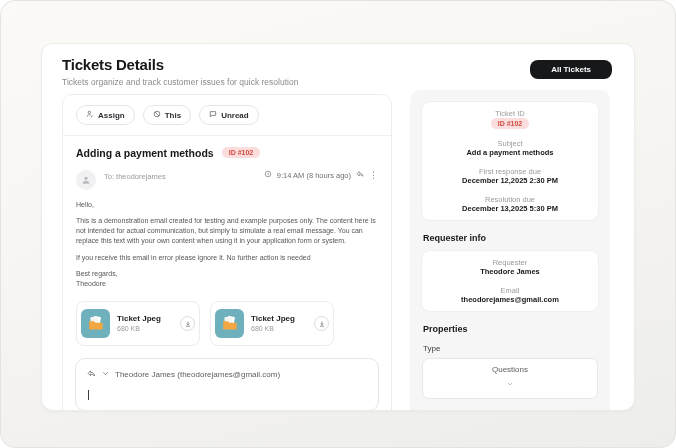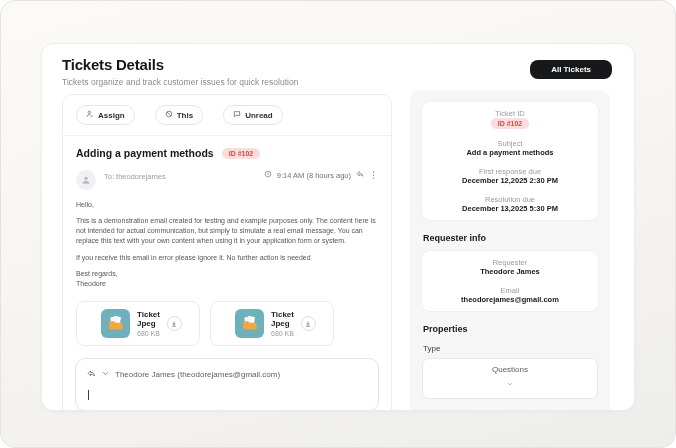--- a/index.html
+++ b/index.html
@@ -11,46 +11,46 @@
                border:1px solid #ececec; border-radius:12px; box-shadow:0 1px 3px rgba(0,0,0,.04); overflow:hidden; }
 
   .page-title { position:absolute; left:20px; top:12px; font-size:15px; font-weight:700; color:#17181a; letter-spacing:-.2px; }
   .page-subtitle { position:absolute; left:20px; top:33px; font-size:8.5px; color:#8b8b90; }
   .all-tickets-btn { position:absolute; right:22px; top:16px; background:#17181a; color:#fff; font-size:8px;
                      font-weight:600; padding:5px 21px; border-radius:8px; border:none; cursor:pointer; font-family:inherit; }
 
   
   .thread-card { position:absolute; left:20px; top:50px; width:330px; height:480px;
                  border:1px solid #ededed; border-radius:10px; background:#fff; }
-  .toolbar { display:flex; gap:20px; padding:10px 13px; border-bottom:1px solid #f0f0f0; }
+  .toolbar { display:flex; gap:8px; padding:10px 13px; border-bottom:1px solid #f0f0f0; }
   .tb-btn { display:inline-flex; align-items:center; gap:4px; border:1px solid #e5e5e5; border-radius:12px;
             padding:4px 9px; font-size:8px; color:#2e2f33; font-weight:600; background:#fff; cursor:pointer; font-family:inherit; }
   .tb-btn svg { width:8px; height:8px; stroke:#4c4d52; }
 
-  .subject-row { display:flex; align-items:flex-end; gap:8px; padding:11px 13px 2px; }
+  .subject-row { display:flex; align-items:flex-start; gap:8px; padding:11px 13px 2px; }
   .subject { font-size:10.5px; font-weight:700; color:#17181a; }
   .pill-badge { background:#fadddc; color:#cf4a40; font-size:7px; font-weight:700; padding:2px 7px; border-radius:8px; white-space:nowrap; }
 
   .email-header { display:flex; align-items:flex-start; padding:9px 13px 2px; }
   .avatar { width:20px; height:20px; border-radius:50%; background:#f1f1f3; display:flex; align-items:center;
             justify-content:center; margin-right:8px; flex:none; }
   .avatar svg { width:10px; height:10px; fill:#b9b9bf; }
   .sender-line { font-size:8.5px; font-weight:700; color:#17181a; }
   .sender-email { font-size:7.5px; color:#9b9ba1; font-weight:400; margin-left:2px; }
   .to-line { font-size:7.5px; color:#9b9ba1; margin-top:2px; }
   .header-meta { margin-left:auto; display:flex; align-items:center; gap:5px; font-size:7.5px; color:#6f7075; white-space:nowrap; }
   .header-meta svg { width:8px; height:8px; stroke:#6f7075; }
   .dots { font-size:9px; color:#6f7075; letter-spacing:0; cursor:pointer; }
 
   .email-body { padding:8px 13px 0; font-size:7px; color:#55565b; line-height:1.45; }
   .email-body p { margin:0 0 6px; }
 
   .attachments { display:flex; gap:10px; padding:6px 13px 2px; }
   .attach-card { display:flex; align-items:center; gap:7px; border:1px solid #ececec; border-radius:8px;
-                 padding:7px 24px; width:124px; cursor:pointer; }
+                 padding:7px 4px; width:124px; cursor:pointer; }
   .thumb { width:29px; height:29px; background:#6fb0bd; border-radius:6px; flex:none;
            display:flex; align-items:center; justify-content:center; }
   .attach-name { font-size:8px; font-weight:700; color:#1d1e20; }
   .attach-size { font-size:7px; color:#9b9ba1; margin-top:2px; }
   .download-btn { margin-left:auto; width:15px; height:15px; border:1px solid #dcdcdc; border-radius:50%;
                   display:flex; align-items:center; justify-content:center; flex:none; cursor:pointer; background:#fff; }
   .download-btn svg { width:8px; height:8px; stroke:#55565b; }
 
   .composer { margin:10px 12px 0; border:1px solid #e5e5e5; border-radius:10px; padding:10px 11px; }
   .composer-row1 { display:flex; align-items:center; gap:5px; font-size:8px; color:#5f6064; }

